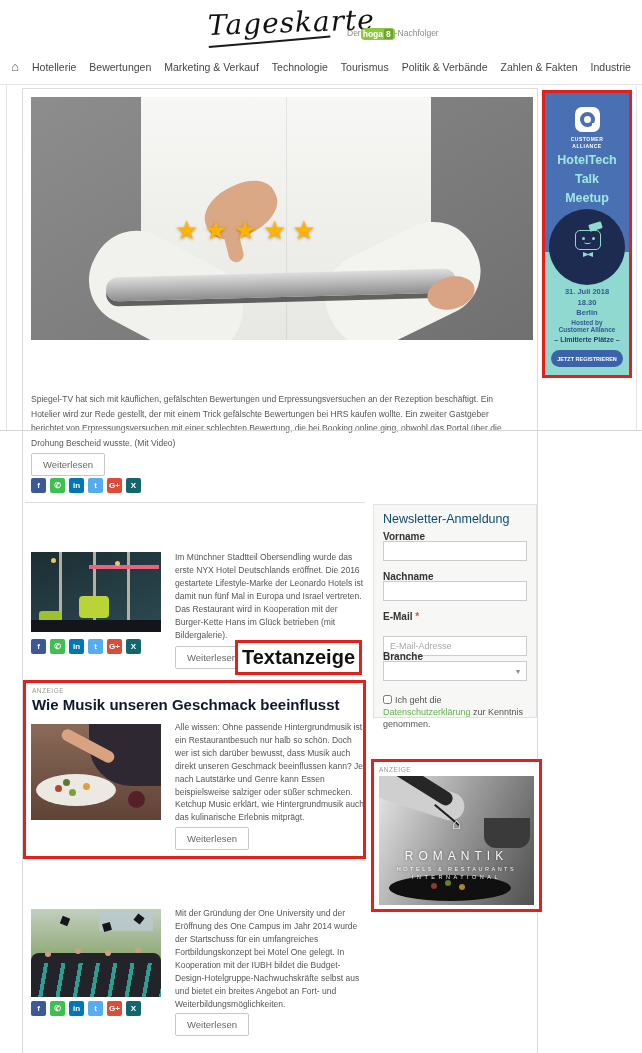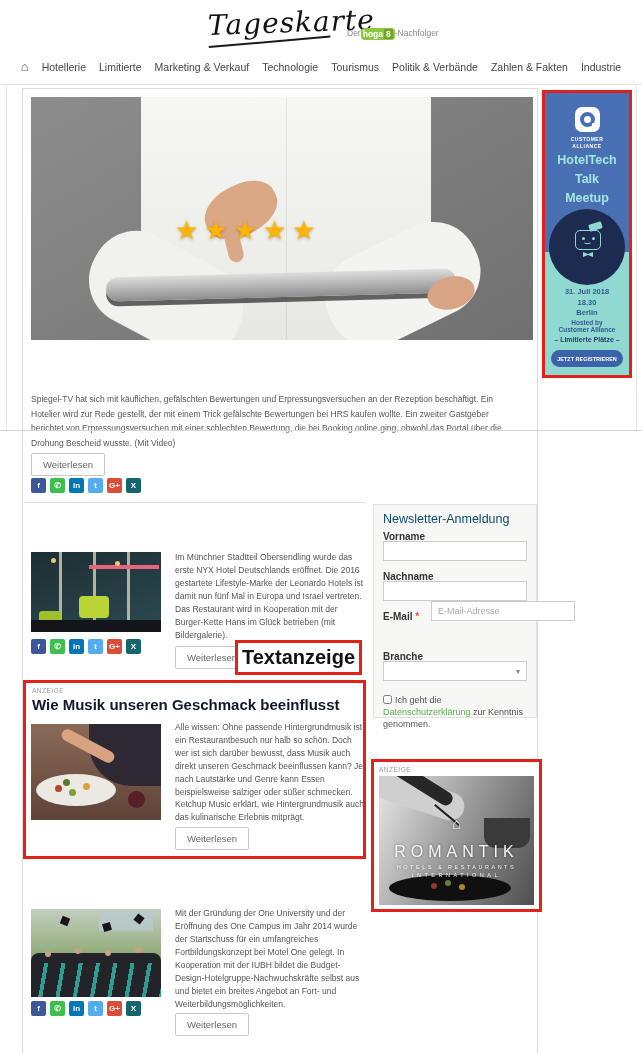--- a/index.html
+++ b/index.html
@@ -129,21 +129,21 @@
   
   .rimg { position:absolute; left:379px; top:776px; width:155px; height:129px; overflow:hidden; background:linear-gradient(115deg,#e8e8e8,#9f9f9f 45%,#4f4f4f); z-index:3; }
   .rimg .chefArm { position:absolute; left:-8px; top:6px; width:95px; height:28px; background:#cfcfcf; border-radius:14px; transform:rotate(18deg); }
   .rimg .darkArm { position:absolute; left:6px; top:0; width:72px; height:14px; background:#262626; border-radius:7px; transform:rotate(32deg); }
   .rimg .spoon { position:absolute; left:52px; top:38px; width:32px; height:2px; background:#1c1c1c; transform:rotate(40deg); }
   .rimg .pot { position:absolute; right:4px; top:42px; width:46px; height:30px; background:#3a3a3a; border-radius:0 0 12px 12px; }
   .rimg .plateR { position:absolute; left:10px; bottom:4px; width:122px; height:26px; background:#101010; border-radius:50%; }
   .rimg .fd { position:absolute; width:6px; height:6px; border-radius:50%; }
   .rlogo { position:absolute; left:0; right:0; top:40px; text-align:center; color:rgba(255,255,255,.93); text-shadow:0 0 3px rgba(0,0,0,.45); }
   .rlogo .house { font-size:15px; line-height:15px; }
-  .rlogo .rname { font-size:16px; letter-spacing:5px; margin-top:12px; }
+  .rlogo .rname { font-size:12px; letter-spacing:5px; margin-top:18px; }
   .rlogo .rsub { font-size:5.5px; letter-spacing:2.5px; margin-top:3px; }
   .rlogo .rsub2 { font-size:5.5px; letter-spacing:3.5px; margin-top:2px; }
 </style>
 </head>
 <body>
 
 <div id="page">
 
   <div class="header">
     <div class="logo">Tageskarte</div>
@@ -151,21 +151,21 @@
       <span>Der</span>
       <span class="hoga-badge">
           <span>hoga</span>
           <span class="hoga-8">8</span>
         </span>
       <span>-Nachfolger</span>
     </div>
     <div class="nav">
       <span class="home">⌂</span>
       <span class="item">Hotellerie</span>
-      <span class="item">Limitierte</span>
+      <span class="item">Bewertungen</span>
       <span class="item">Marketing &amp; Verkauf</span>
       <span class="item">Technologie</span>
       <span class="item">Tourismus</span>
       <span class="item">Politik &amp; Verbände</span>
       <span class="item">Zahlen &amp; Fakten</span>
       <span class="item">Industrie</span>
     </div>
   </div>
 
   <div class="frame-v" style="left:6px;"></div>
@@ -257,21 +257,21 @@
   </div>
   <button class="readmore btn3">Weiterlesen</button>
 
   <div class="newsbox"></div>
   <div class="n-title">Newsletter-Anmeldung</div>
   <div class="n-label" style="top:531px">Vorname</div>
   <input class="n-input" style="top: 541px;">
   <div class="n-label" style="top:571px">Nachname</div>
   <input class="n-input" style="top: 581px;">
   <div class="n-label" style="top:611px"><span>E-Mail</span> <span class="req">*</span></div>
-  <input class="n-input" style="top: 601px; margin-left: 48px;" placeholder="E-Mail-Adresse">
+  <input class="n-input" style="top: 636px;" placeholder="E-Mail-Adresse">
   <div class="n-label" style="top:651px">Branche</div>
   <div class="n-select">
       <span class="caret">▾</span>
     </div>
   <div class="consent"><input type="checkbox" style=""><span>Ich geht die </span><span class="link">Datenschutzerklärung</span><span> zur Kenntnis genommen.</span></div>
 
   <div class="ann-box box-mr"></div>
   <div class="anzeige-tag anz2">ANZEIGE</div>
   <div class="rimg">
     <div class="chefArm"></div>

